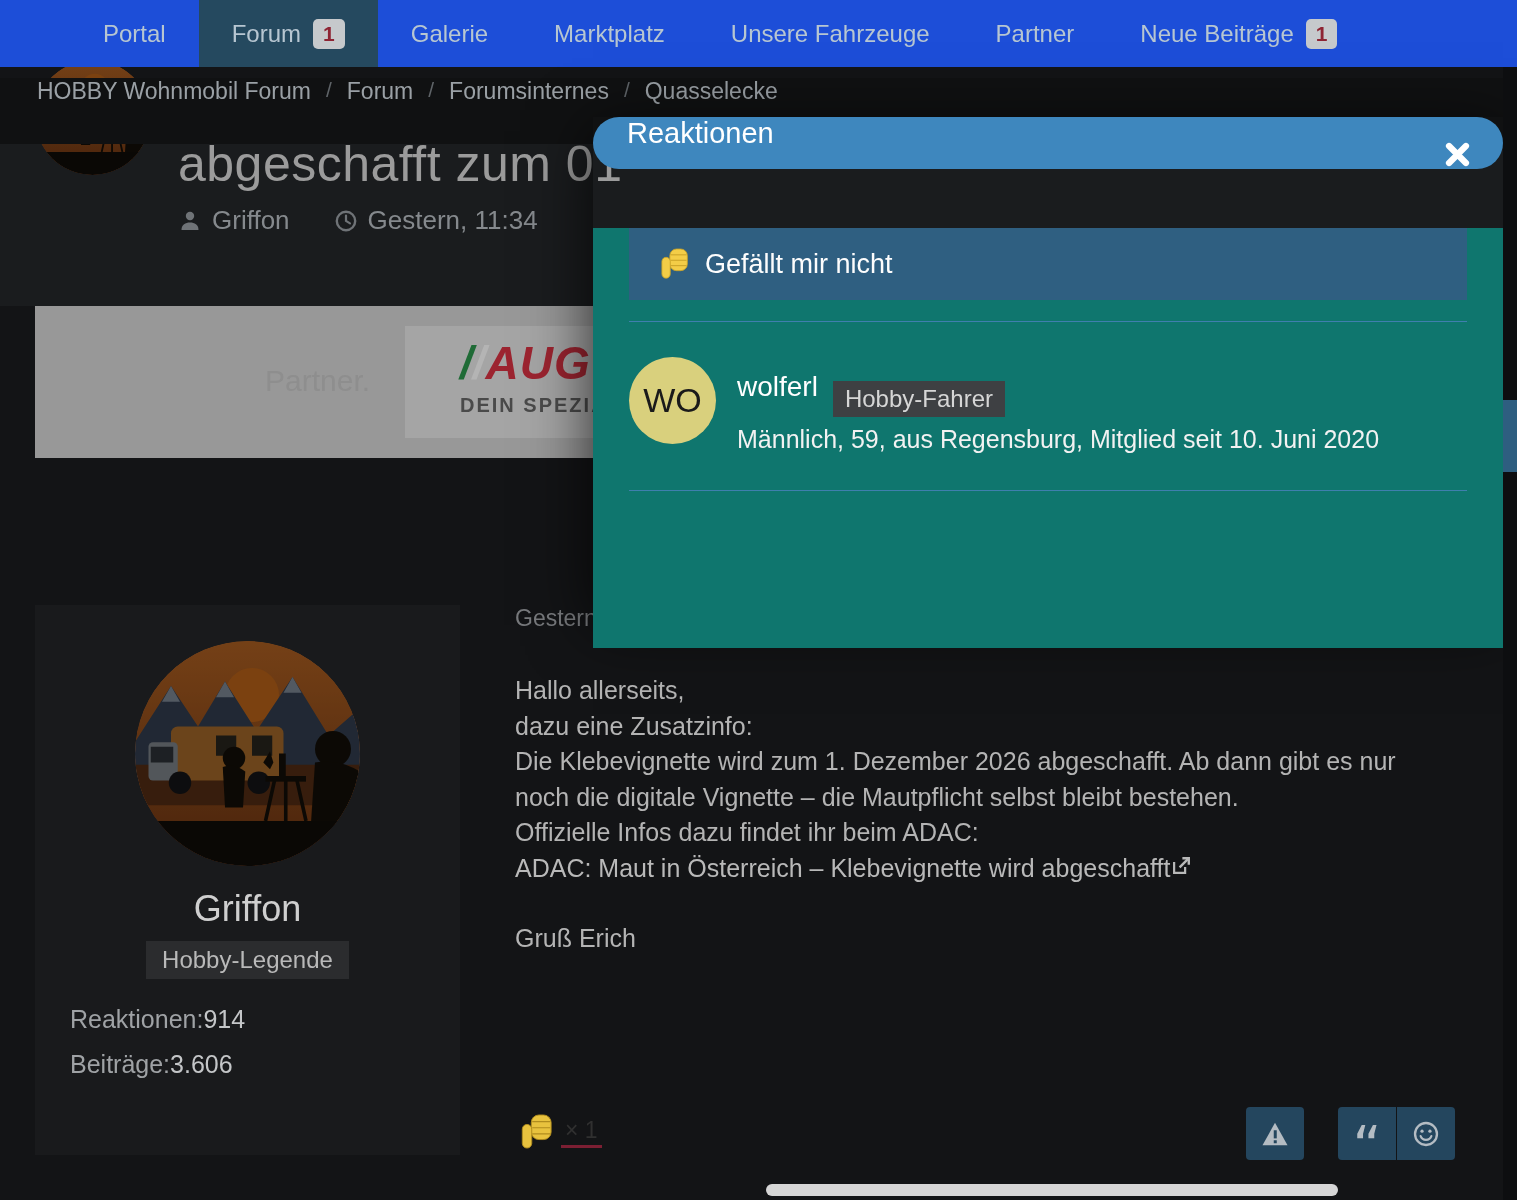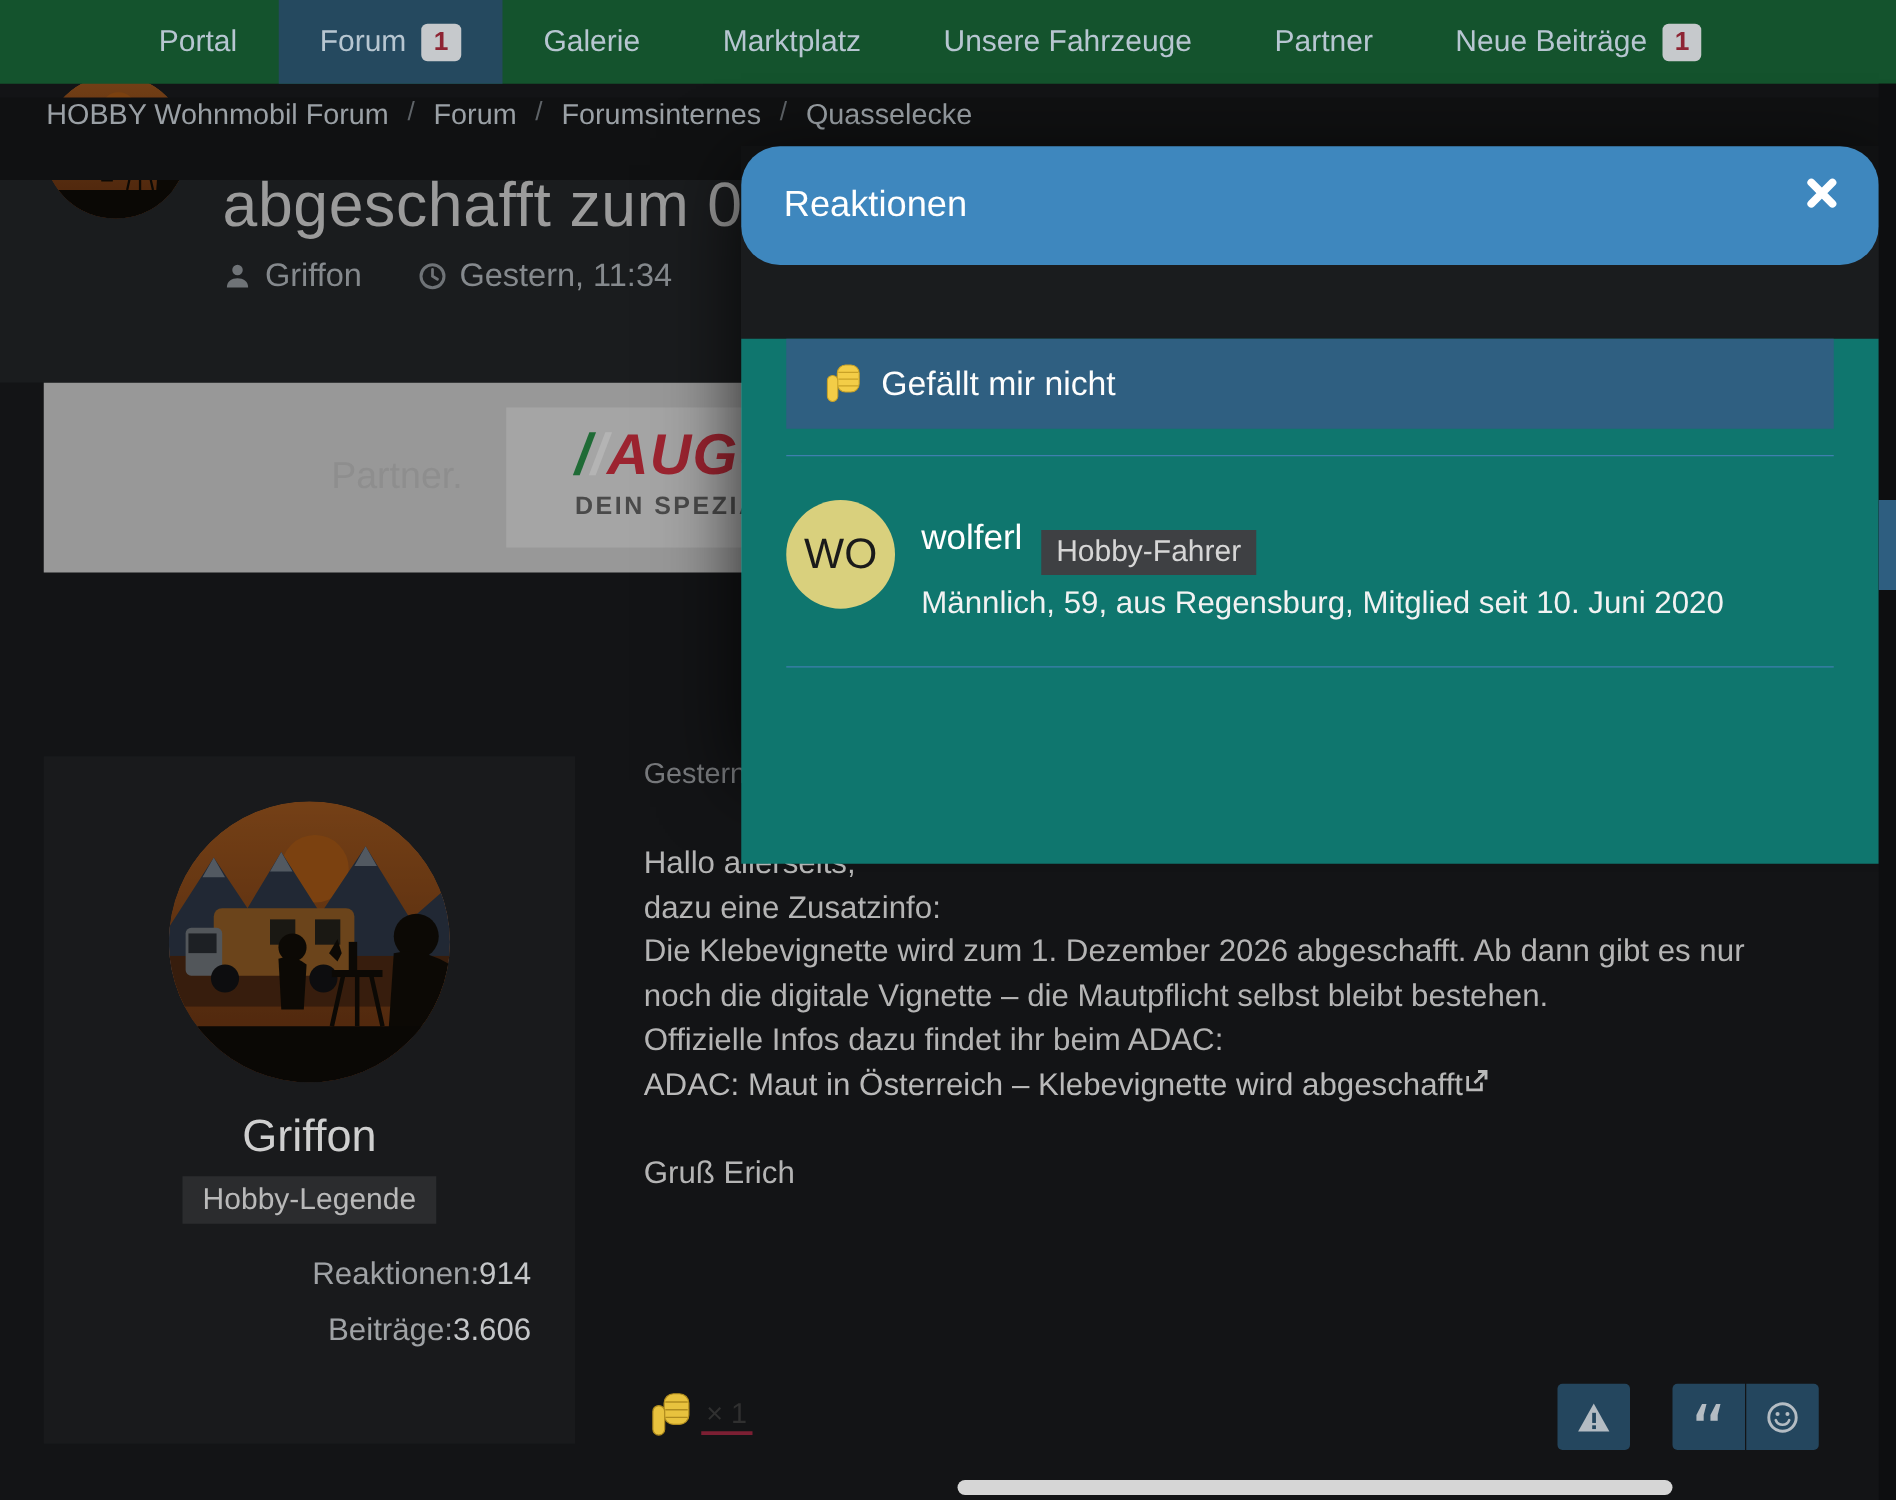--- a/index.html
+++ b/index.html
@@ -1,22 +1,22 @@
 <!DOCTYPE html>
 <html><head>
 <meta charset="utf-8">
 <style>
   html,body{margin:0;padding:0;background:#000;}
   .canvas{position:relative;width:1517px;height:1200px;overflow:hidden;
           background:#131416;font-family:"Liberation Sans","DejaVu Sans",sans-serif;
           -webkit-font-smoothing:antialiased;}
 
   
-  .navbar{position:absolute;left:0;top:0;width:1517px;height:67px;background:#14532d;
-          display:flex;align-items:stretch;padding-left:94px;box-sizing:border-box;z-index:30;}
+  .navbar{position:absolute;left:0;top:0;width:1517px;height:67px;background:#1d4ed8;
+          display:flex;align-items:stretch;padding-left:70px;box-sizing:border-box;z-index:30;}
   .nav-item{display:flex;align-items:center;padding:0 33px;color:#b7c6d1;font-size:24px;cursor:pointer;}
   .nav-item.active{background:#25495f;}
   .nav-badge{margin-left:12px;background:#c6c9cc;color:#8e2433;font-weight:bold;
              font-size:21px;padding:3px 10px;border-radius:5px;}
 
   
   .crumbbar{position:absolute;left:0;top:78px;width:1517px;height:66px;background:#101112;
             display:flex;align-items:flex-start;padding-left:37px;box-sizing:border-box;z-index:20;}
   .crumb{color:#9aa0a5;font-size:23px;cursor:pointer;}
   .crumb-sep{color:#5f6468;font-size:21px;margin:0 15px;}
@@ -42,21 +42,21 @@
   .ad-logo-text{color:#9c2430;letter-spacing:1px;}
   .ad-logo-sub{margin-top:8px;font-size:20px;font-weight:bold;letter-spacing:2px;color:#4a4a4a;}
 
   
   .side-card{position:absolute;left:35px;top:605px;width:425px;height:550px;background:#191a1c;z-index:4;}
   .avatar-lg{position:absolute;left:100px;top:36px;width:225px;height:225px;border-radius:50%;overflow:hidden;cursor:pointer;}
   .side-name{position:absolute;left:0;top:283px;width:425px;text-align:center;font-size:36px;color:#cfcfcf;cursor:pointer;}
   .side-badge-wrap{position:absolute;left:0;top:336px;width:425px;text-align:center;}
   .side-badge{display:inline-block;background:#2b2c2e;color:#b9b9b9;font-size:24px;padding:5px 16px;}
   .side-stats{position:absolute;left:35px;top:400px;width:355px;}
-  .stat-row{display:flex;justify-content:flex-end;font-size:25px;margin-bottom:16px;}
+  .stat-row{display:flex;justify-content:flex-start;font-size:25px;margin-bottom:16px;}
   .stat-label{color:#9fa2a5;}
   .stat-value{color:#c4c6c8;}
 
   
   .post{position:absolute;left:515px;top:605px;width:965px;z-index:4;}
   .post-meta{position:relative;height:40px;}
   .post-time{color:#77797c;font-size:23px;}
   .post-new{background:#000;color:#fff;font-size:22px;padding:4px 13px;margin-left:16px;}
   .post-num{position:absolute;right:28px;top:0;color:#8a8d90;font-size:24px;cursor:pointer;}
   .post-body{position:relative;top:28px;width:940px;color:#b4b4b4;font-size:25px;line-height:35.5px;}
@@ -72,21 +72,21 @@
        display:flex;align-items:center;justify-content:center;cursor:pointer;z-index:4;}
   .btn-report{left:1246px;top:1107px;}
   .btn-quote{left:1338px;top:1107px;border-radius:4px 0 0 4px;}
   .btn-smile{left:1397px;top:1107px;border-radius:0 4px 4px 0;}
   .quote-glyph{color:#b4bcc3;font-size:56px;line-height:20px;font-family:"DejaVu Sans",sans-serif;
                position:relative;top:12px;}
 
   
   .modal{position:absolute;left:593px;top:117px;width:910px;height:494px;z-index:40;
          box-shadow:0 14px 60px rgba(0,0,0,.75);}
-  .modal-head{height:95px;background:#3e87be;display:flex;align-items:center;padding:0 34px;position:relative;border-radius:31px;}
+  .modal-head{height:52px;background:#3e87be;display:flex;align-items:flex-start;padding:0 34px;position:relative;border-radius:31px;}
   .modal-title{color:#fff;font-size:29px;}
   .modal-close{position:absolute;right:32px;top:24px;cursor:pointer;}
   .modal-body{height:420px;background:#0f766e;box-sizing:border-box;padding:0 36px;}
   .modal-tab{margin-top:59px;height:72px;background:#2f5f81;display:flex;align-items:center;
              padding:0 30px;cursor:pointer;}
   .modal-tab-label{color:#fdfdfd;font-size:27px;margin-left:16px;}
   .modal-sep{border:none;border-top:1px solid #3f7fae;margin:21px 0 0 0;}
   .muser{margin-top:35px;display:flex;}
   .muser-avatar{width:87px;height:87px;border-radius:50%;background:#d9d07d;color:#1a1a1a;
                 display:flex;align-items:center;justify-content:center;font-size:34px;cursor:pointer;flex:none;}

